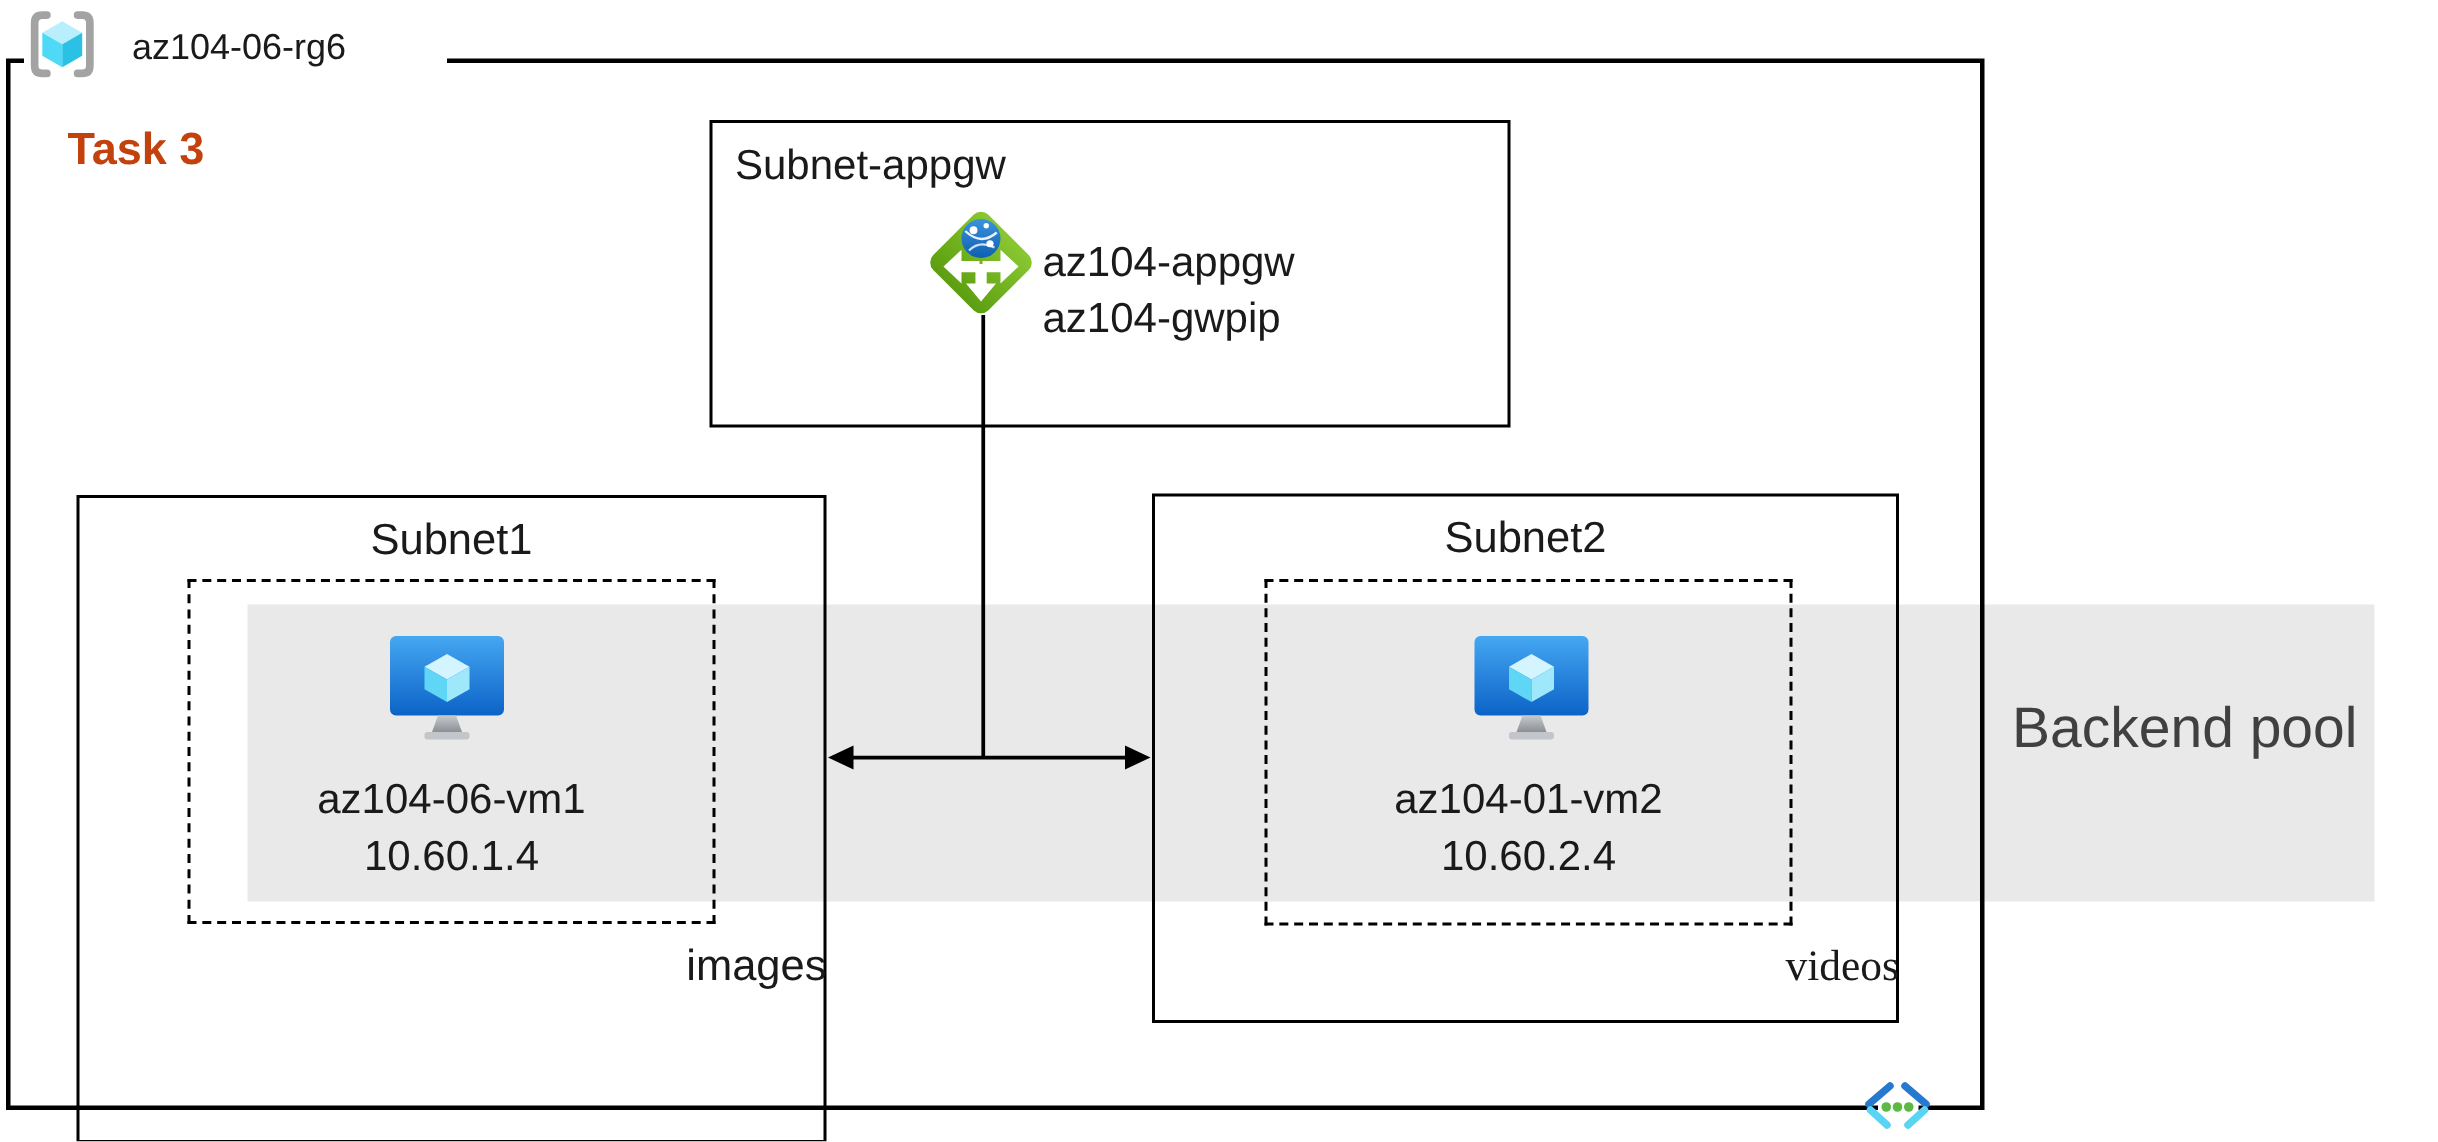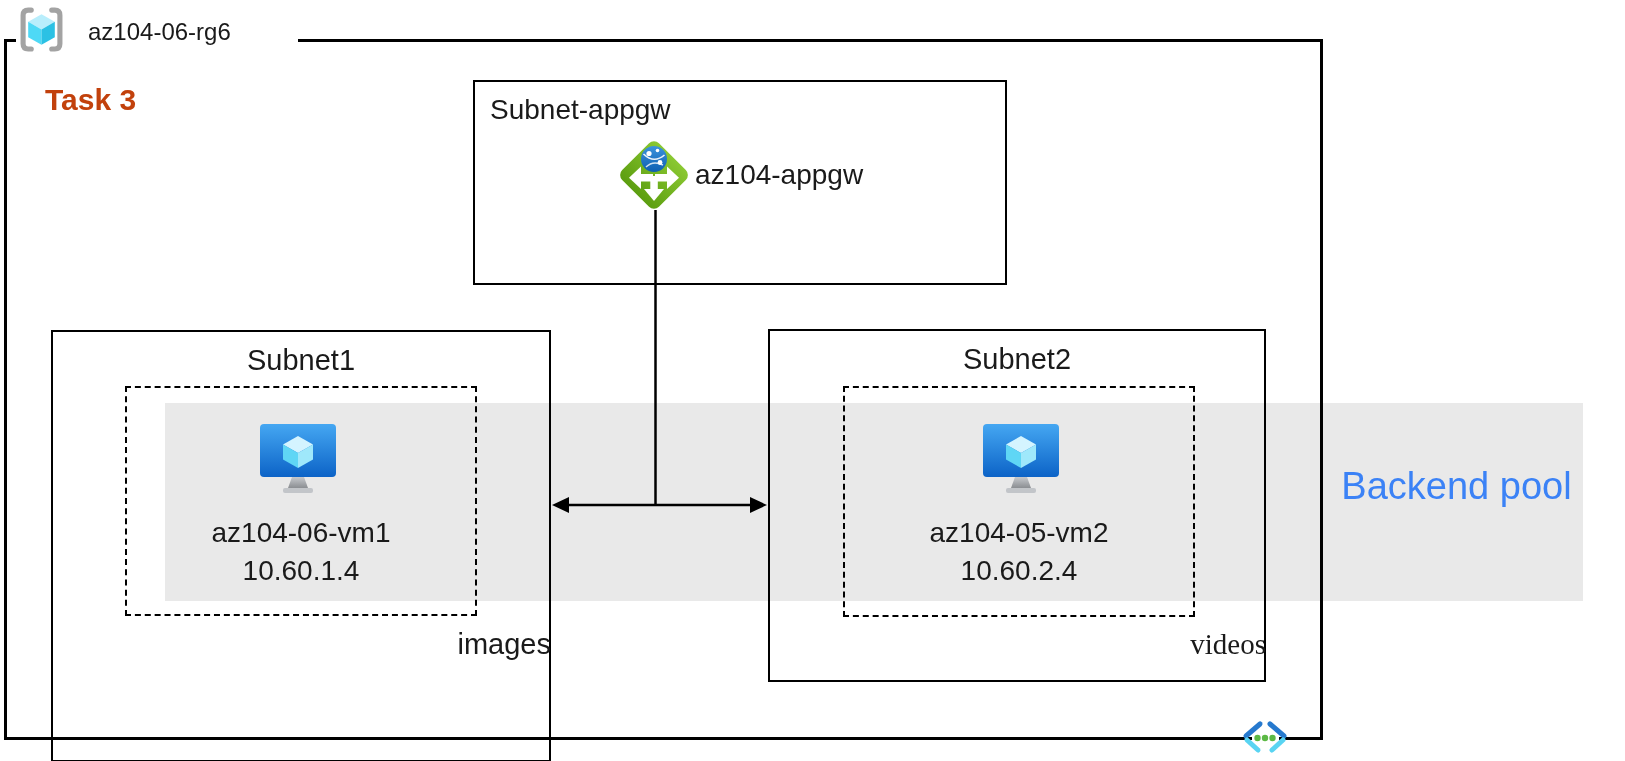--- a/index.html
+++ b/index.html
@@ -3,21 +3,21 @@
 <meta charset="utf-8">
 <style>
   html,body{margin:0;padding:0;background:#ffffff;}
   .stage{
     position:relative;width:1625px;height:761px;background:#ffffff;overflow:hidden;
     font-family:"Liberation Sans", sans-serif;color:#1a1a1a;
   }
   .abs{position:absolute;}
   
   .band{left:165px;top:403px;width:1418px;height:198px;background:#E9E9E9;z-index:0;}
-  .backend-label{left:1330px;top:465px;width:253px;text-align:center;font-size:38px;z-index:2;color:#3b82f6;}
+  .backend-label{left:1330px;top:465px;width:253px;text-align:center;font-size:38px;z-index:2;color:#404040;}
   
   .rg-box{left:4px;top:39px;width:1319px;height:701px;border:3px solid #000;box-sizing:border-box;z-index:1;background:transparent;}
   .rg-gap{left:16px;top:32px;width:282px;height:15px;background:#fff;z-index:2;}
   .rg-icon{left:19px;top:7px;width:45px;height:45px;z-index:3;}
   .rg-title{left:88px;top:15px;font-size:24px;line-height:34px;z-index:3;white-space:nowrap;}
   .task-label{left:45px;top:83px;font-size:30px;font-weight:bold;color:#c2410c;z-index:2;white-space:nowrap;}
   
   .box{border:2.5px solid #000;box-sizing:border-box;background:transparent;z-index:1;}
   .appgw-box{left:473px;top:80px;width:534px;height:205px;padding-left:40px;}
   .subnet1-box{left:51px;top:330px;width:500px;height:432px;}
@@ -93,20 +93,21 @@
 
     <circle cx="38" cy="25" r="13" fill="url(#agw-b)"></circle>
     <path d="M27.5 20 Q38 30 48.5 21" fill="none" stroke="#fff" stroke-width="1.6" opacity="0.9"></path>
     <path d="M30 33 Q37 26 47 31" fill="none" stroke="#fff" stroke-width="1.4" opacity="0.8"></path>
     <circle cx="33" cy="19.5" r="2.6" fill="#fff"></circle>
     <circle cx="44" cy="28.5" r="2.4" fill="#fff"></circle>
     <circle cx="41.5" cy="16.5" r="1.8" fill="#fff"></circle>
   </svg>
   <div class="abs appgw-labels">
     <div>az104-appgw</div>
+    <div>az104-gwpip</div>
   </div>
 
   <div class="abs box subnet1-box">
     <div class="box-title-center">Subnet1</div>
   </div>
   <div class="abs dashed dashed1"></div>
   <svg class="abs vm-icon vm1-icon" viewBox="0 0 80 72">
     <defs>
       <linearGradient id="vm-s1" x1="0" y1="0" x2="0" y2="1">
         <stop offset="0" stop-color="#45A7F2"></stop>
@@ -136,21 +137,21 @@
   <div class="abs dashed dashed2"></div>
   <svg class="abs vm-icon vm2-icon" viewBox="0 0 80 72">
     <rect x="2" y="1" width="76" height="53" rx="4" fill="url(#vm-s1)"></rect>
     <polygon points="40,13 55,21.5 40,30 25,21.5" fill="#D4F4FF"></polygon>
     <polygon points="25,21.5 40,30 40,45 25,36.5" fill="#5FD6F5"></polygon>
     <polygon points="55,21.5 40,30 40,45 55,36.5" fill="#9FE8FB"></polygon>
     <polygon points="34,54 46,54 50,65 30,65" fill="url(#vm-st1)"></polygon>
     <rect x="25" y="65" width="30" height="5" rx="2" fill="#C2C5C9"></rect>
   </svg>
   <div class="abs vm-text vm2-text">
-    <div>az104-05-vm2</div>
+    <div>az104-01-vm2</div>
     <div>10.60.2.4</div>
   </div>
   <div class="abs footer-label videos-label">videos</div>
 
   <svg class="abs arrows" viewBox="0 0 1625 761">
     <line x1="655.5" y1="210" x2="655.5" y2="505" stroke="#000" stroke-width="2.5"></line>
     <line x1="566" y1="505" x2="753" y2="505" stroke="#000" stroke-width="2.5"></line>
     <polygon points="552,505 569,497 569,513" fill="#000"></polygon>
     <polygon points="767,505 750,497 750,513" fill="#000"></polygon>
   </svg>

